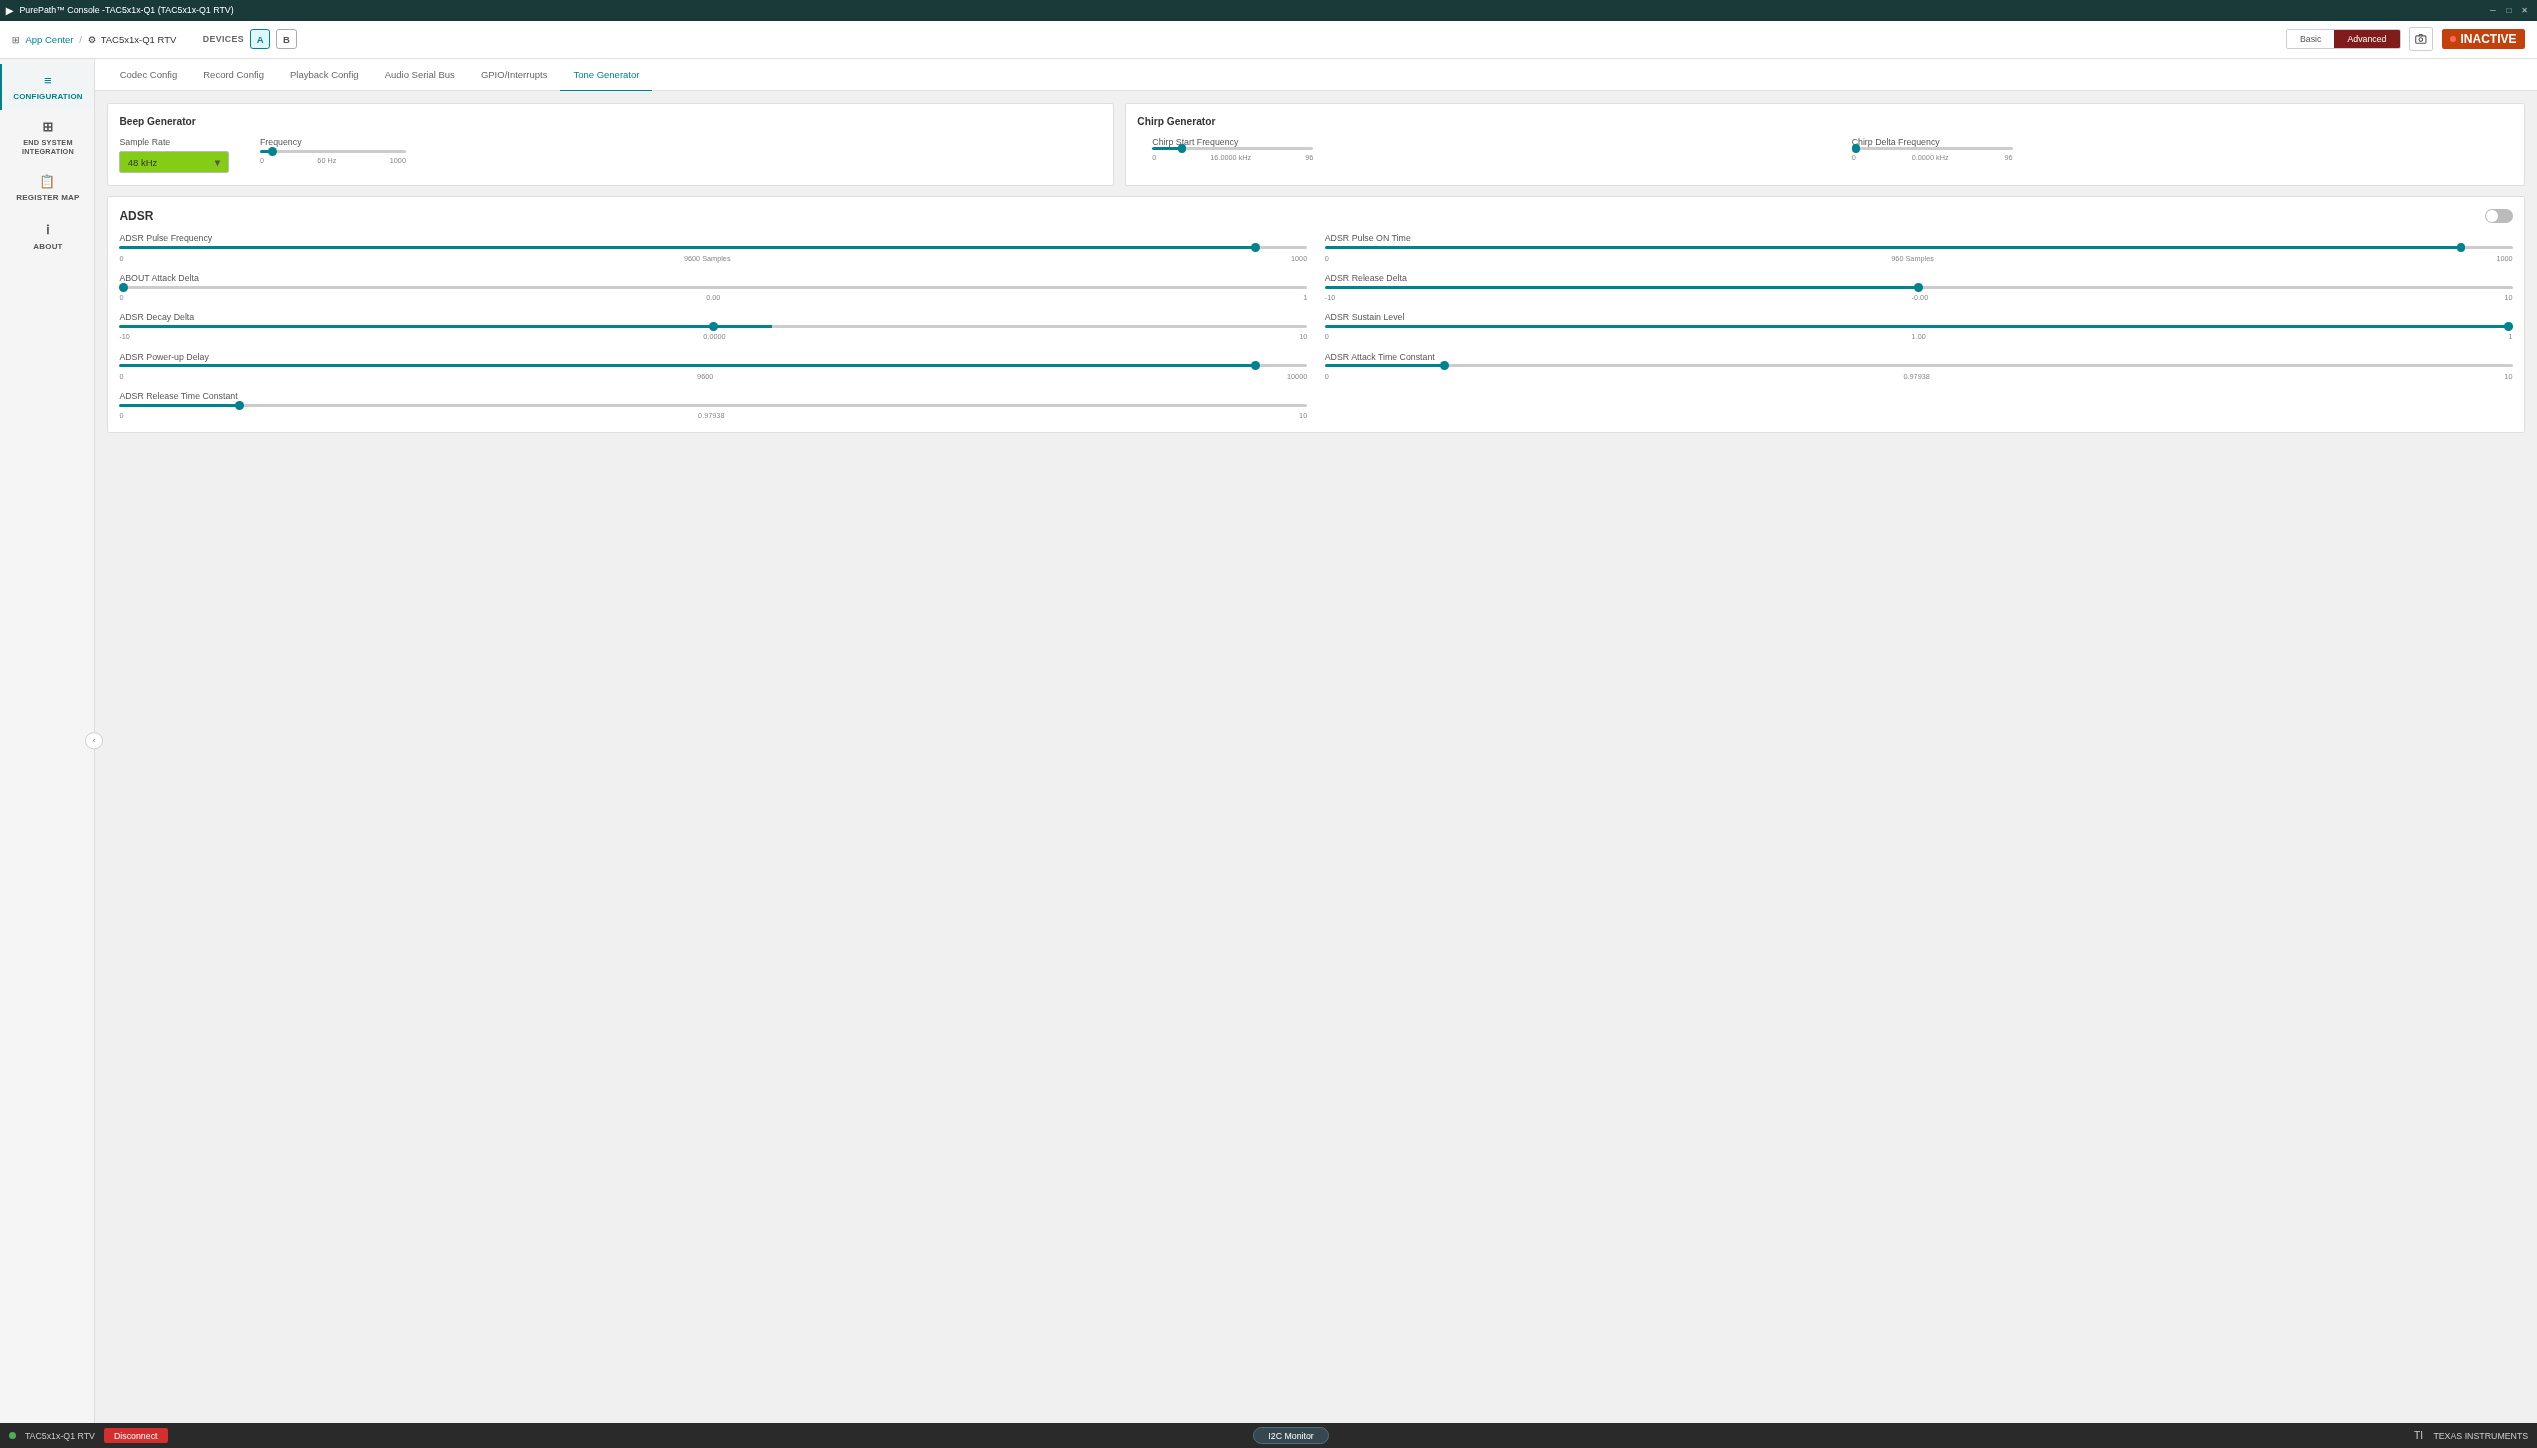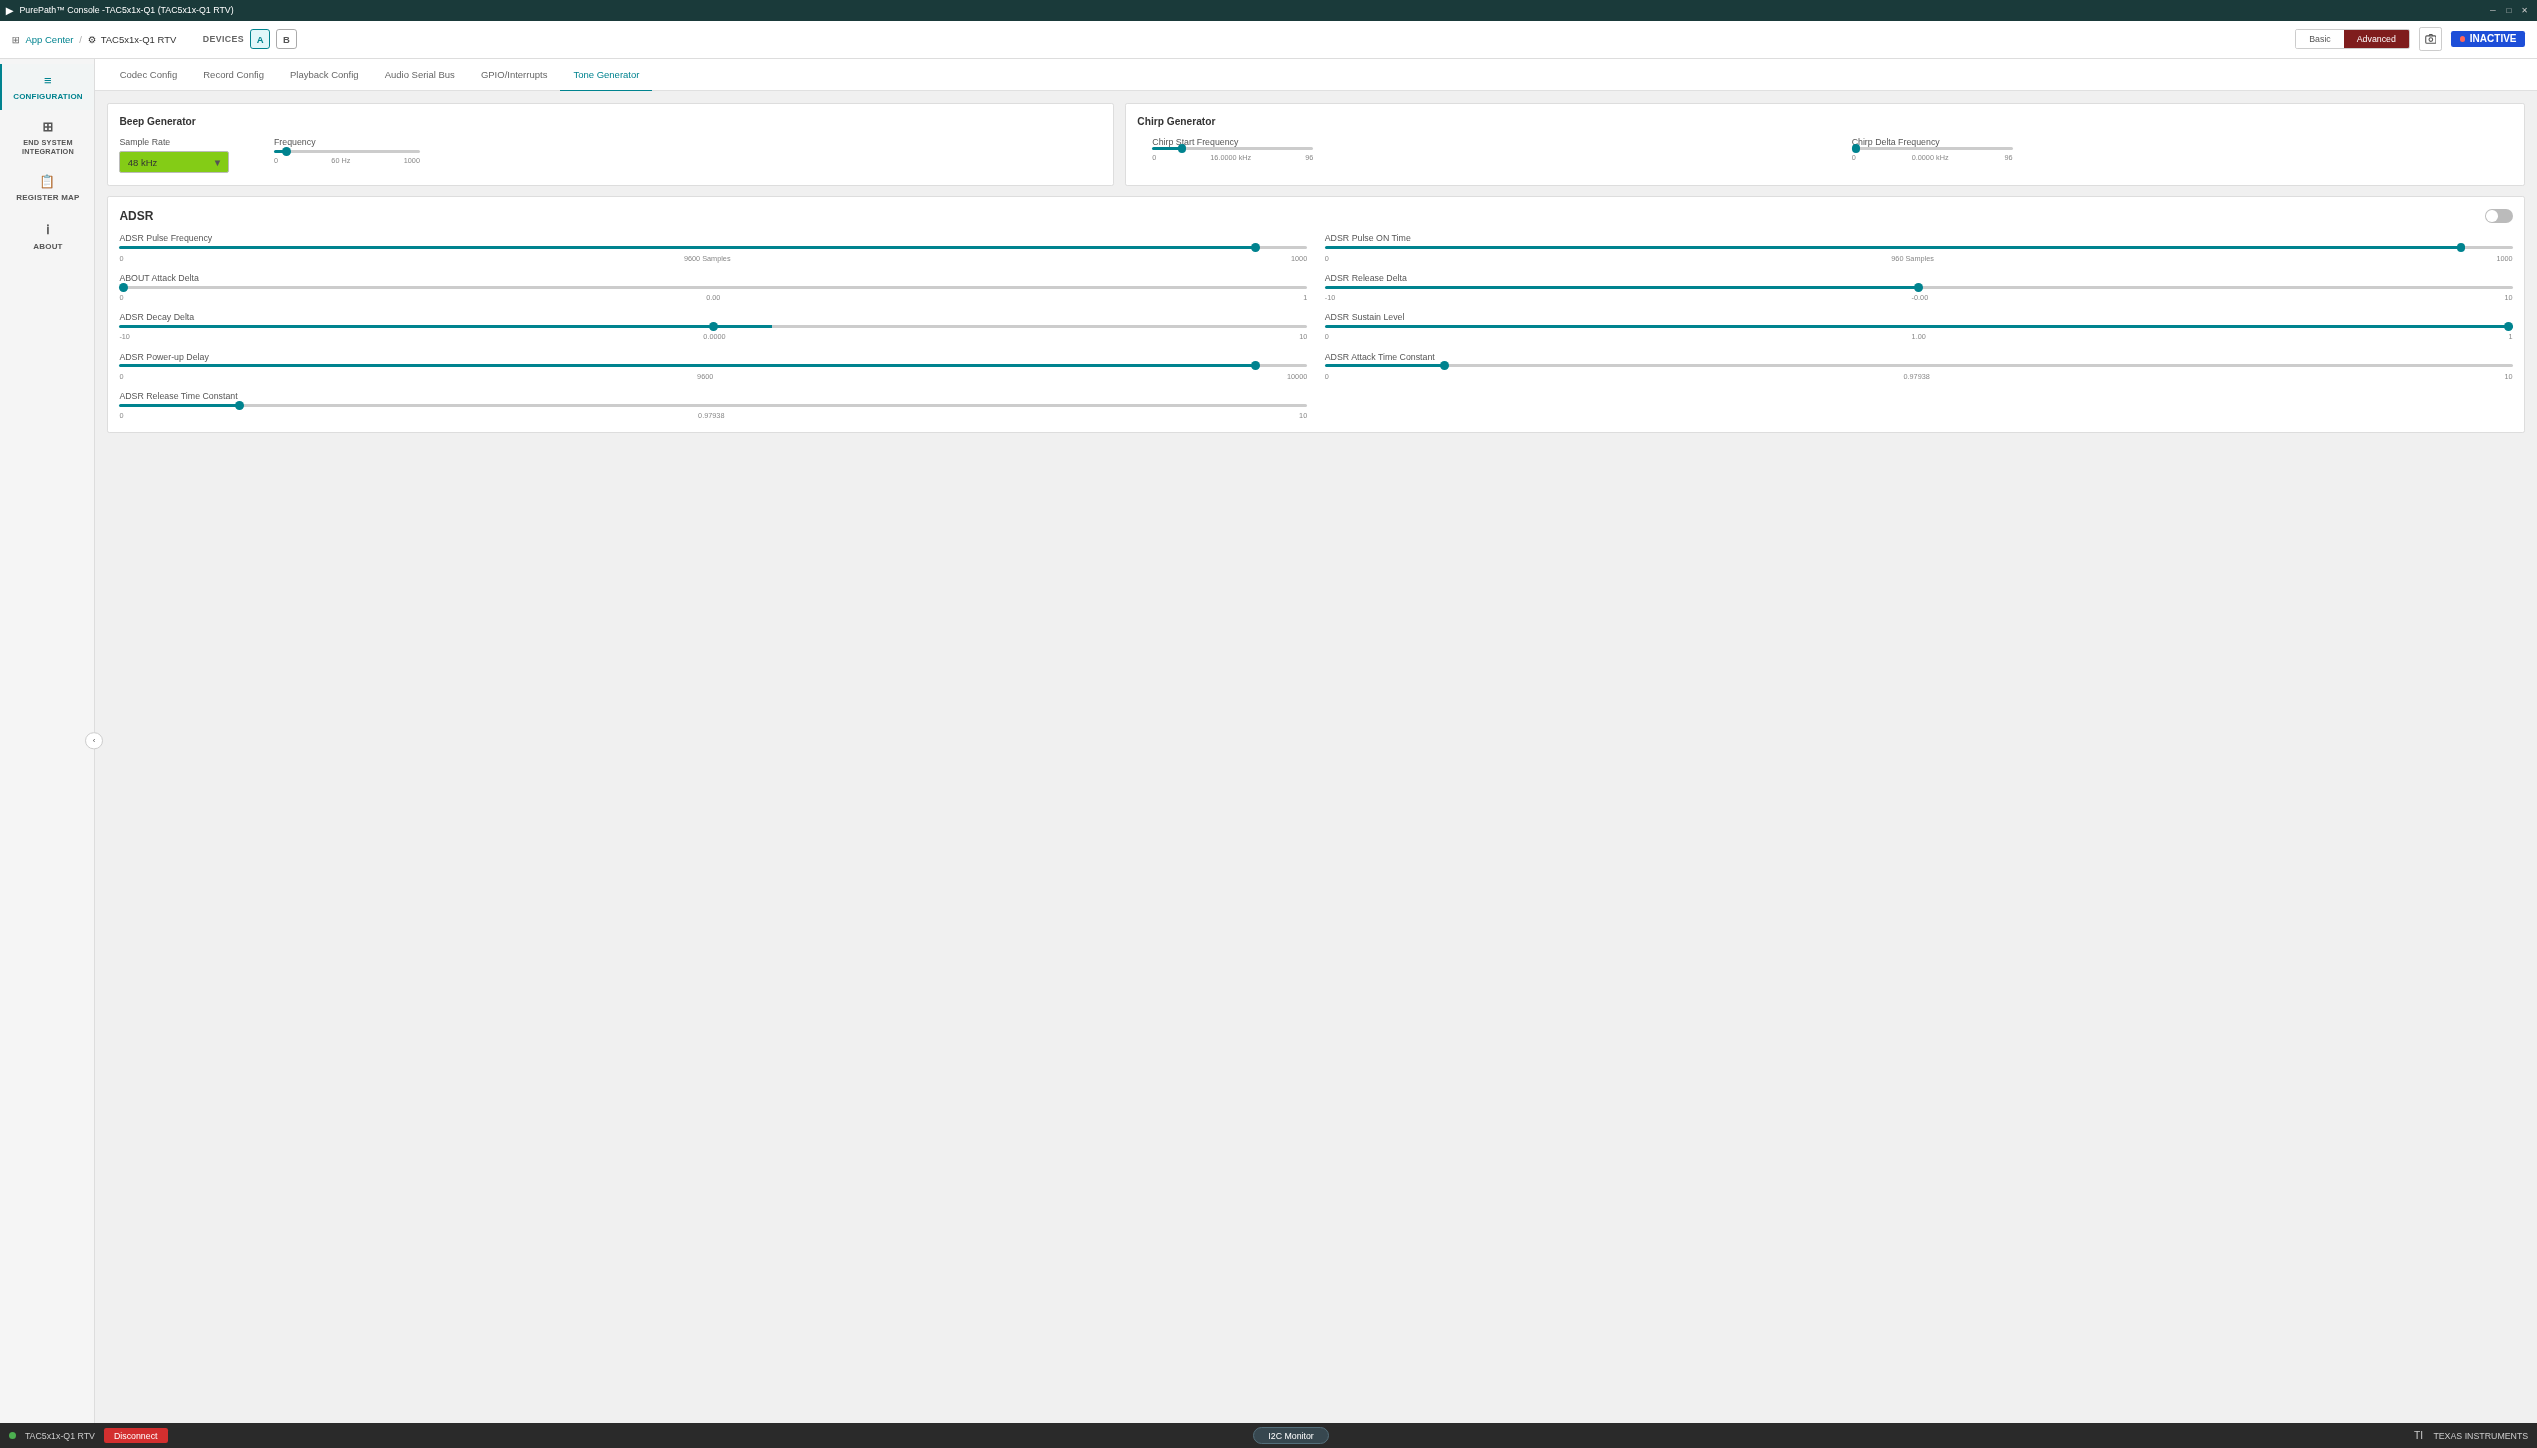--- a/index.html
+++ b/index.html
@@ -43,21 +43,21 @@
     .device-badge {
       width: 20.5px; height: 20.5px; border-radius: 2.9px; border: 1.5px solid #aaa;
       display: flex; align-items: center; justify-content: center; font-weight: bold; font-size: 9.5px; color: #555; cursor: pointer;
     }
     .device-badge.active { border-color: #00838f; color: #00838f; background: #e0f7fa; }
     .top-right { margin-left: auto; display: flex; align-items: center; gap: 8.8px; }
     .mode-toggle { display: flex; border: 0.7px solid #ccc; border-radius: 2.2px; overflow: hidden; }
     .mode-btn { padding: 3.7px 13px; font-size: 8.8px; cursor: pointer; background: #fff; border: none; color: #555; }
     .mode-btn.active { background: #7f1d1d; color: #fff; }
     .snapshot-btn { width: 23.4px; height: 23.4px; border: 0.7px solid #ccc; border-radius: 2.2px; background: #fff; cursor: pointer; display: flex; align-items: center; justify-content: center; color: #555; }
-    .inactive-badge { background: #1d4ed8; color: #fff; padding: 2.9px 8.8px; border-radius: 2.2px; font-size: 10px; font-weight: bold; display: flex; align-items: center; gap: 4.4px; }
+    .inactive-badge { background: #c2410c; color: #fff; padding: 2.9px 8.8px; border-radius: 2.2px; font-size: 12px; font-weight: bold; display: flex; align-items: center; gap: 4.4px; }
     .inactive-dot { width: 5.8px; height: 5.8px; border-radius: 50%; background: #ff6659; }
 
     
     #content { display: flex; flex: 1; overflow: hidden; }
 
     
     #sidebar {
       width: 95px;
       background: #f5f5f5;
       border-right: 0.7px solid #ddd;
@@ -128,21 +128,21 @@
       height: 2.9px; border-radius: 1.5px; outline: none; cursor: pointer;
     }
     input[type=range].teal { background: linear-gradient(to right, #00838f var(--val, 6%), #ccc var(--val, 6%)); }
     input[type=range]::-webkit-slider-thumb {
       -webkit-appearance: none; width: 8.8px; height: 8.8px;
       border-radius: 50%; background: #00838f; cursor: pointer;
     }
     .slider-labels { display: flex; justify-content: space-between; font-size: 7.3px; color: #888; margin-top: 1.5px; }
 
     
-    .beep-inner { display: flex; align-items: flex-start; gap: 16px; }
+    .beep-inner { display: flex; align-items: flex-start; gap: 2px; }
     .beep-left { min-width: 124px; }
     .beep-right { flex: 1; }
 
     
     .chirp-inner { display: flex; gap: 23.4px; }
     .chirp-col { flex: 1; margin-left: 15px; }
 
     
     .adsr-card { background: #fff; border: 0.7px solid #ddd; border-radius: 2.2px; padding: 11.7px; }
     .adsr-header { display: flex; align-items: center; justify-content: space-between; margin-bottom: 10.2px; }

